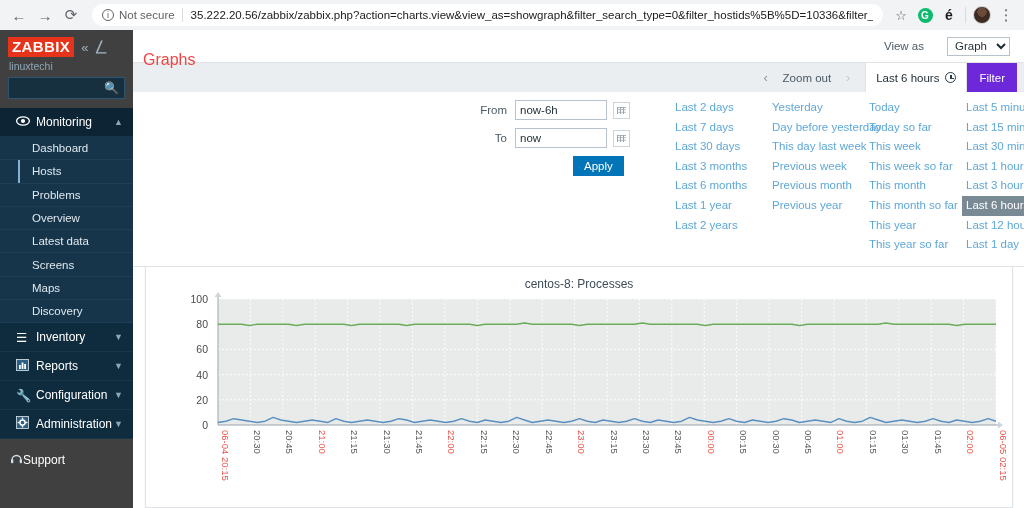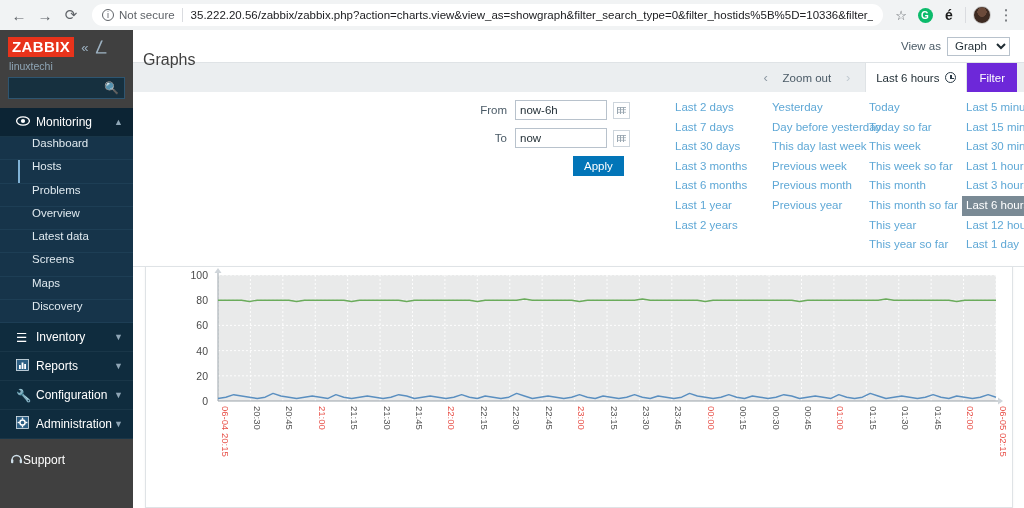--- a/index.html
+++ b/index.html
@@ -117,21 +117,21 @@
   .menu-top { border-bottom: 1px solid #193648; }
   .menu-top .m-ic {
     width: 20px; flex: 0 0 auto;
     color: #fff; font-size: 12.5px;
   }
   .menu-top .m-label { flex: 1 1 auto; }
   .menu-top .caret { color: #8fa6b6; font-size: 9px; padding-right: 10px; }
   .menu-top.active { background: #0c2434; }
   .submenu { background: #16344a; }
   .sub-item {
-    height: 23.3px; display: flex; align-items: flex-start;
+    height: 23.3px; display: flex; align-items: center;
     padding-left: 32px;
     color: #dfe9ef; font-size: 11.5px;
     border-bottom: 1px solid #1d3e55;
     position: relative;
   }
   .sub-item.selected::before {
     content: ""; position: absolute; left: 18px; top: 0; bottom: 0;
     width: 2px; background: #7fb2d6;
   }
   .menu-sep { height: 7px; }
@@ -146,27 +146,28 @@
     position: absolute; top: 30px; left: 133px;
     width: 891px; height: 478px;
     background: #fff;
     overflow: hidden;
   }
   #page-header {
     height: 32px; display: flex; align-items: center;
     padding: 0 14px 0 10px;
     background: #fff;
   }
-  #page-title { font-size: 16px; color: #404040; flex: 1 1 auto; margin-top: 28px; }
+  #page-title { font-size: 16px; color: #ef4444; flex: 1 1 auto; margin-top: 28px; }
   #view-as-wrap { display: flex; align-items: center; gap: 6px; font-size: 11.5px; color: #4a5a66; }
   #view-as-select {
     border: 1px solid #b8c2cc; background: #fff;
     font-size: 11.5px; color: #1f2c33;
     padding: 1px 3px; height: 19px;
     font-family: "Liberation Sans", sans-serif;
+    margin-left: 17px;
   }
 
   
   #time-bar {
     height: 30px; background: #ebeef0;
     border-top: 1px solid #dfe3e6;
     display: flex; align-items: center; justify-content: flex-end;
     padding-right: 7px; gap: 0px;
   }
   .tb-arrow { color: #8d99a3; font-size: 13px; width: 22px; text-align: center; }
@@ -463,20 +464,21 @@
           <div class="preset-item">Last 1 hour</div>
           <div class="preset-item">Last 3 hours</div>
           <div class="preset-item selected">Last 6 hours</div>
           <div class="preset-item">Last 12 hours</div>
           <div class="preset-item">Last 1 day</div>
         </div>
     </div>
   </div>
 
   <div id="graph-card">
+    <div id="graph-title">centos-8: Processes</div>
     <div id="graph-svg-wrap">
       <svg id="chart-svg" width="866" height="212" viewBox="0 0 866 212">
           <rect x="72" y="8" width="778" height="126" fill="#e9eaea"></rect>
           <text x="62" y="138" text-anchor="end" font-size="10.5" fill="#4a4a4a" font-family="&quot;Liberation Sans&quot;, sans-serif">0</text>
           <line x1="72" y1="108.8" x2="850" y2="108.8" stroke="#ffffff" stroke-width="1" stroke-dasharray="2,2" opacity="0.9"></line>
           <text x="62" y="112.8" text-anchor="end" font-size="10.5" fill="#4a4a4a" font-family="&quot;Liberation Sans&quot;, sans-serif">20</text>
           <line x1="72" y1="83.6" x2="850" y2="83.6" stroke="#ffffff" stroke-width="1" stroke-dasharray="2,2" opacity="0.9"></line>
           <text x="62" y="87.6" text-anchor="end" font-size="10.5" fill="#4a4a4a" font-family="&quot;Liberation Sans&quot;, sans-serif">40</text>
           <line x1="72" y1="58.400000000000006" x2="850" y2="58.400000000000006" stroke="#ffffff" stroke-width="1" stroke-dasharray="2,2" opacity="0.9"></line>
           <text x="62" y="62.400000000000006" text-anchor="end" font-size="10.5" fill="#4a4a4a" font-family="&quot;Liberation Sans&quot;, sans-serif">60</text>

